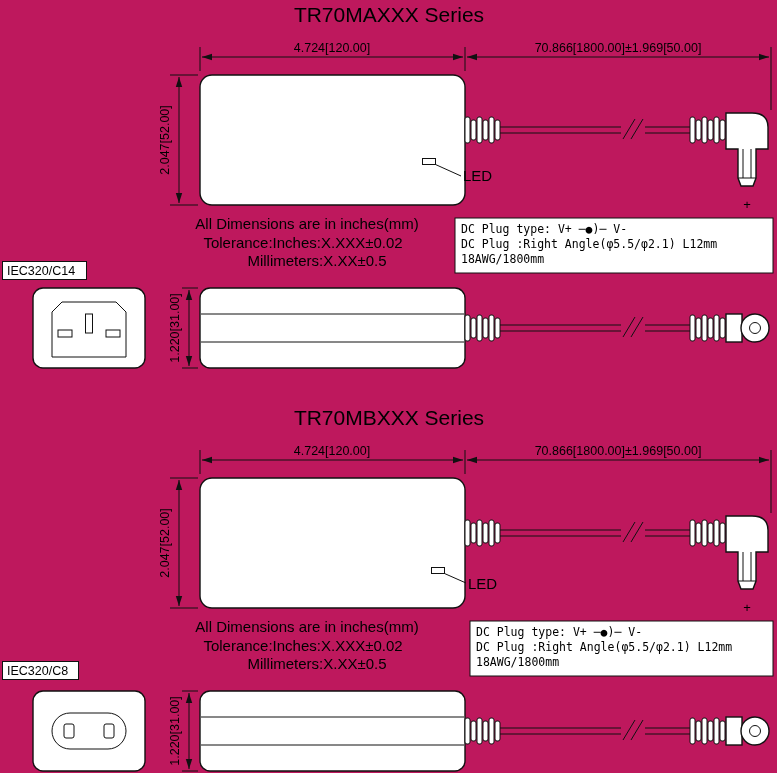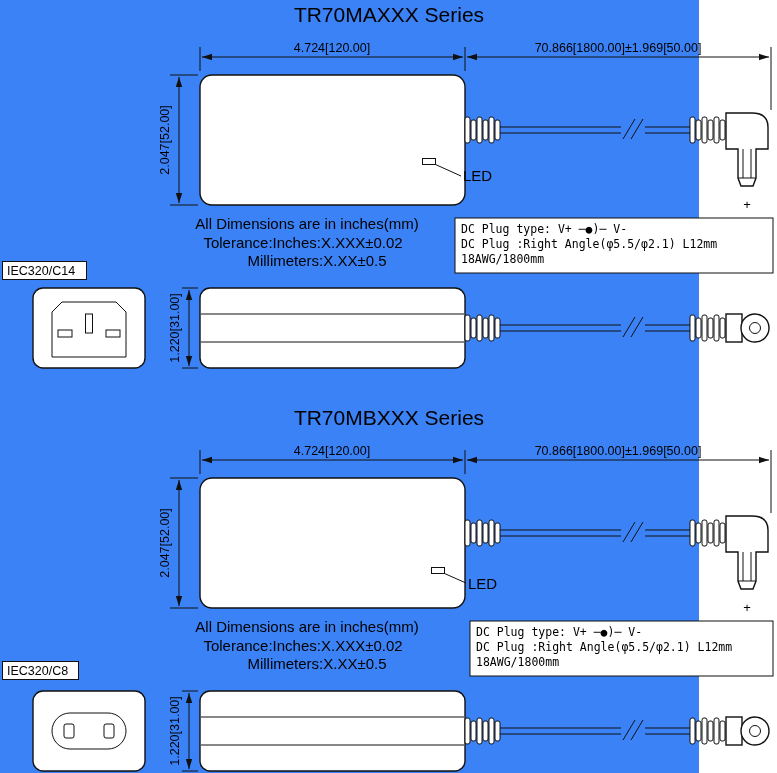--- a/index.html
+++ b/index.html
@@ -1,16 +1,16 @@
 <!DOCTYPE html>
 <html><head>
 <meta charset="utf-8">
 <style>
   html,body{margin:0;padding:0;background:#ffffff;}
-  .canvas{width:699px;height:773px;position:relative;background:#3b82f6;}
+  .canvas{width:777px;height:773px;position:relative;background:#be185d;}
   svg{display:block;}
   text{fill:#000;font-family:"Liberation Sans","DejaVu Sans",sans-serif;}
   .title{font-size:21px;}
   .dtxt{font-size:12.5px;}
   .ntxt{font-size:15px;}
   .ltxt{font-size:15px;}
   .itxt{font-size:12.5px;}
   .mono{font-family:"DejaVu Sans Mono","Liberation Mono",monospace;font-size:11.5px;}
   .plus{font-size:13px;}
   .thin{fill:none;stroke:#111;stroke-width:1;}

